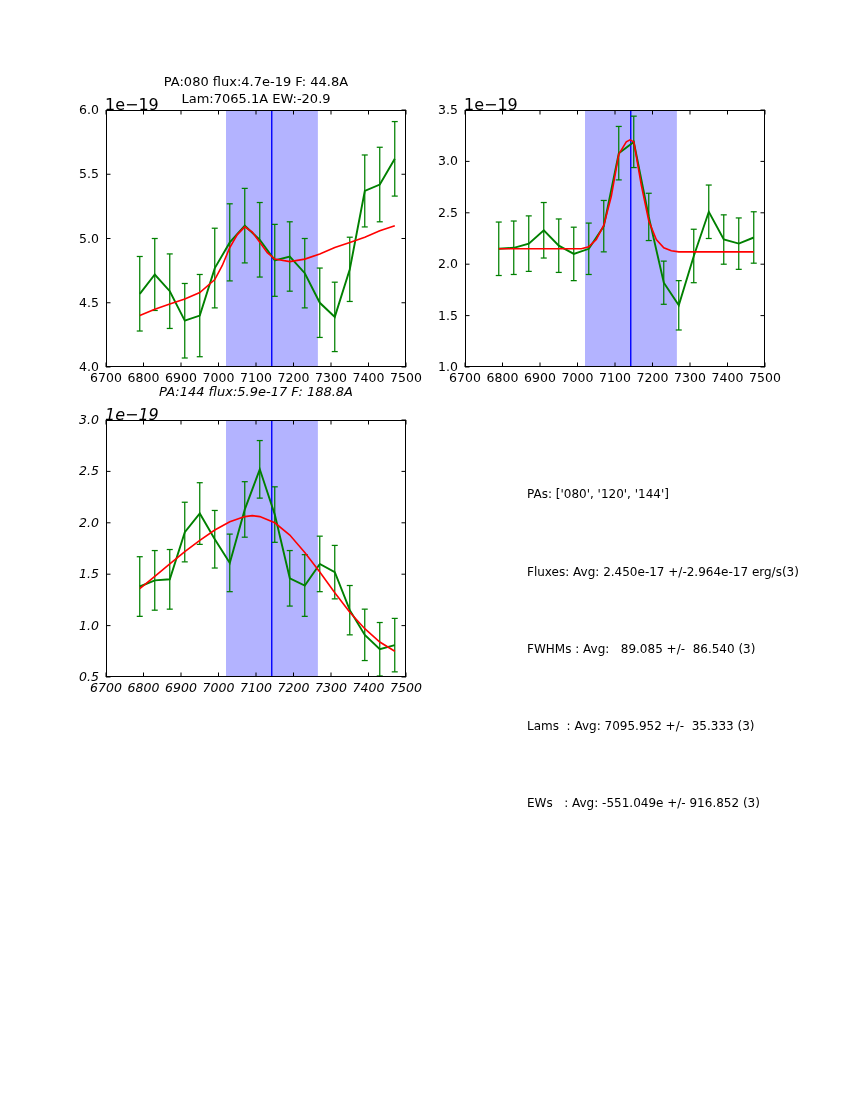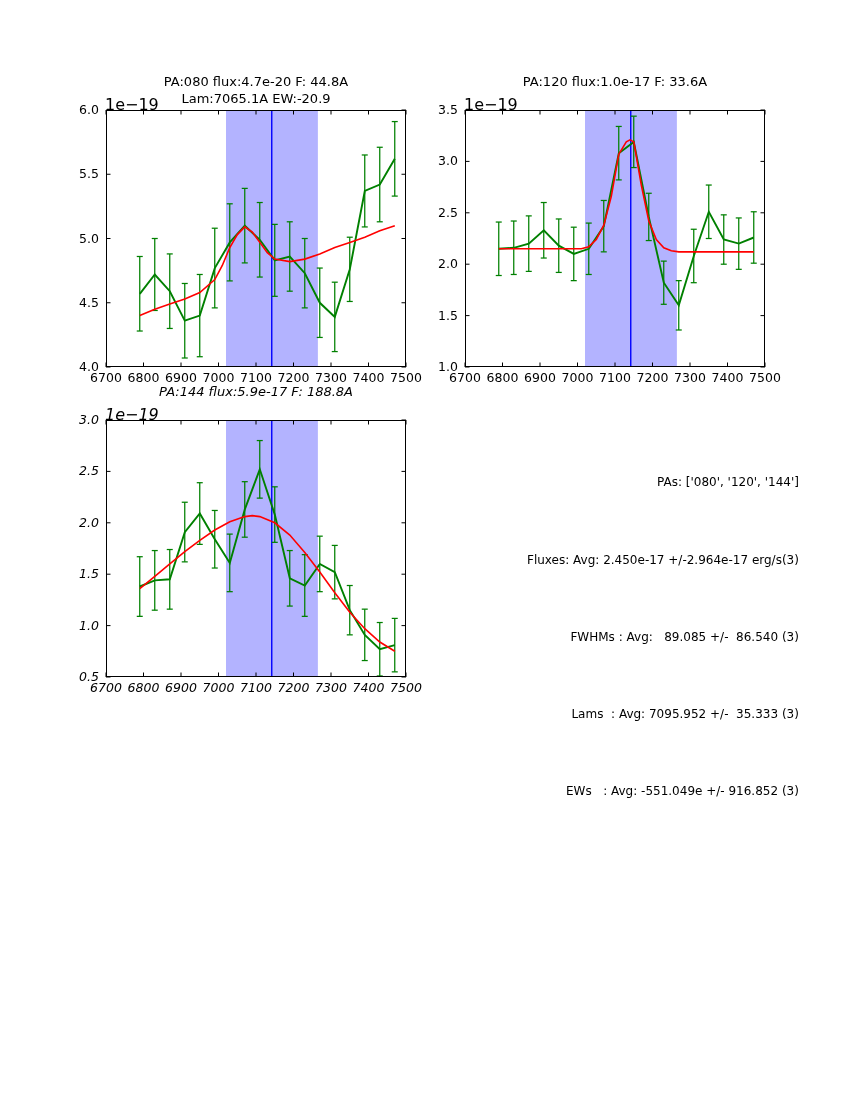--- a/index.html
+++ b/index.html
@@ -8,29 +8,29 @@
   .chart-wrap{position:absolute;width:300px;height:257px;}
   .plot-a{left:106px;top:110px;}
   .plot-b{left:465px;top:110px;}
   .plot-c{left:106px;top:420px;font-style:italic;}
   .ptitle{position:absolute;left:0;width:300px;text-align:center;font-size:13px;line-height:17px;white-space:nowrap;}
   .title1{top:-37px;}
   .title2{top:-20px;}
   .offset-label{position:absolute;left:-1px;top:-15px;font-size:16px;}
   svg.plot{position:absolute;left:0;top:0;overflow:visible;display:block;}
   svg text{font-family:"DejaVu Sans",sans-serif;font-size:12.5px;fill:#000;}
-  .stats{position:absolute;left:527px;top:419px;font-size:12px;line-height:25.7px;white-space:pre;text-align:right;}
+  .stats{position:absolute;left:527px;top:431px;font-size:12px;line-height:25.7px;white-space:pre;}
 </style>
 </head>
 <body>
 
 <div class="figure">
 
   <div class="chart-wrap plot-a">
-    <div class="ptitle title1">PA:080 flux:4.7e-20 F: 44.8A</div>
+    <div class="ptitle title1">PA:080 flux:4.7e-19 F: 44.8A</div>
     <div class="ptitle title2">Lam:7065.1A EW:-20.9</div>
     <div class="offset-label">1e−19</div>
     <svg class="plot" width="300" height="257">
         <rect x="120" y="0" width="91.875" height="257" fill="#b3b3ff"></rect>
         <line x1="165.75" y1="0" x2="165.75" y2="257" stroke="#0000ff" stroke-width="1.4"></line>
         <line x1="0" y1="257" x2="0" y2="252.5" stroke="#000000"></line>
         <line x1="0" y1="0" x2="0" y2="4.5" stroke="#000000"></line>
         <text x="0" y="272" text-anchor="middle">6700</text>
         <line x1="37.5" y1="257" x2="37.5" y2="252.5" stroke="#000000"></line>
         <line x1="37.5" y1="0" x2="37.5" y2="4.5" stroke="#000000"></line>
@@ -127,21 +127,20 @@
           <line x1="285.75" y1="11.56499999999997" x2="291.75" y2="11.56499999999997"></line>
           <line x1="285.75" y1="86.095" x2="291.75" y2="86.095"></line>
         </g>
         <polyline points="33.8,183.8 48.8,164.5 63.8,181.2 78.8,210.7 93.8,205.6 108.8,158.1 123.8,132.4 138.8,115.7 153.8,129.8 168.8,150.3 183.8,146.5 198.8,163.2 213.8,192.8 228.8,206.9 243.8,159.3 258.8,81.0 273.8,74.5 288.8,48.8" fill="none" stroke="#008000" stroke-width="1.9"></polyline>
         <polyline points="33.8,205.6 48.8,199.2 63.8,194.0 78.8,188.9 93.8,182.5 108.8,169.6 116.3,155.5 123.8,137.5 131.3,124.6 138.8,116.9 146.3,122.1 153.8,132.4 161.3,142.6 168.8,149.1 183.8,151.6 198.8,149.1 213.8,143.9 228.8,137.5 243.8,132.4 258.8,127.2 273.8,120.8 288.8,115.7" fill="none" stroke="#ff0000" stroke-width="1.6"></polyline>
         <rect x="0.5" y="0.5" width="299" height="256" fill="none" stroke="#000000" stroke-width="1"></rect>
       </svg>
   </div>
 
   <div class="chart-wrap plot-b">
-    <div class="ptitle title1">PA:120 flux:1.0e-17 F: 33.6A</div>
     <div class="offset-label">1e−19</div>
     <svg class="plot" width="300" height="257">
         <rect x="120" y="0" width="91.875" height="257" fill="#b3b3ff"></rect>
         <line x1="165.75" y1="0" x2="165.75" y2="257" stroke="#0000ff" stroke-width="1.4"></line>
         <line x1="0" y1="257" x2="0" y2="252.5" stroke="#000000"></line>
         <line x1="0" y1="0" x2="0" y2="4.5" stroke="#000000"></line>
         <text x="0" y="272" text-anchor="middle">6700</text>
         <line x1="37.5" y1="257" x2="37.5" y2="252.5" stroke="#000000"></line>
         <line x1="37.5" y1="0" x2="37.5" y2="4.5" stroke="#000000"></line>
         <text x="37.5" y="272" text-anchor="middle">6800</text>

